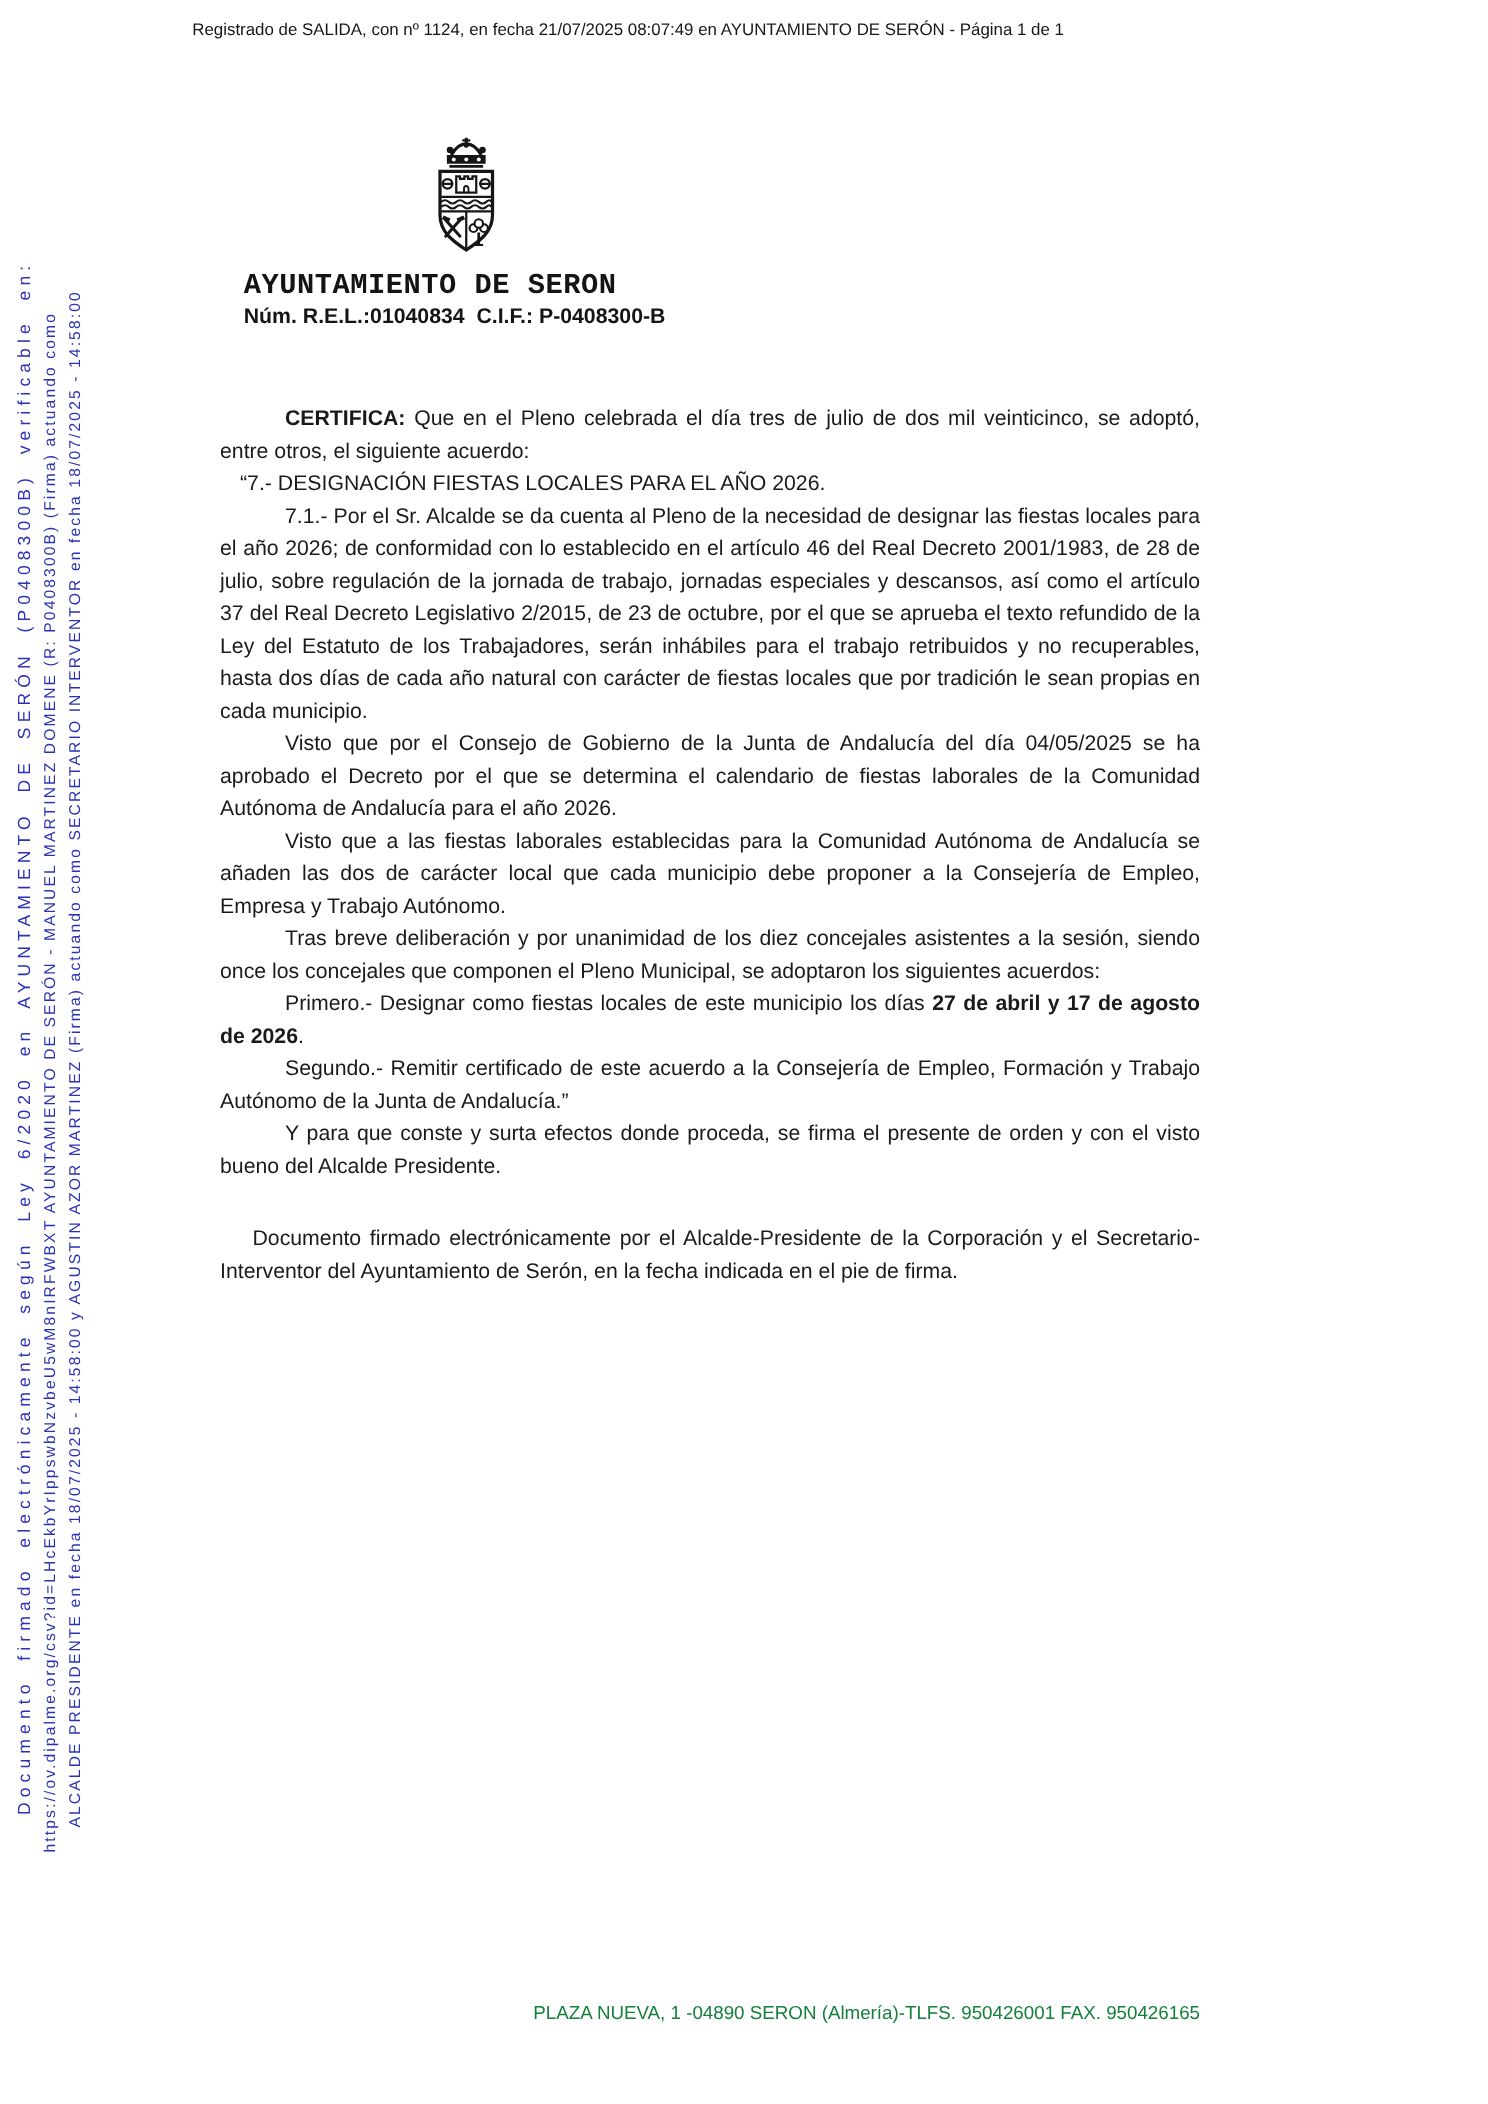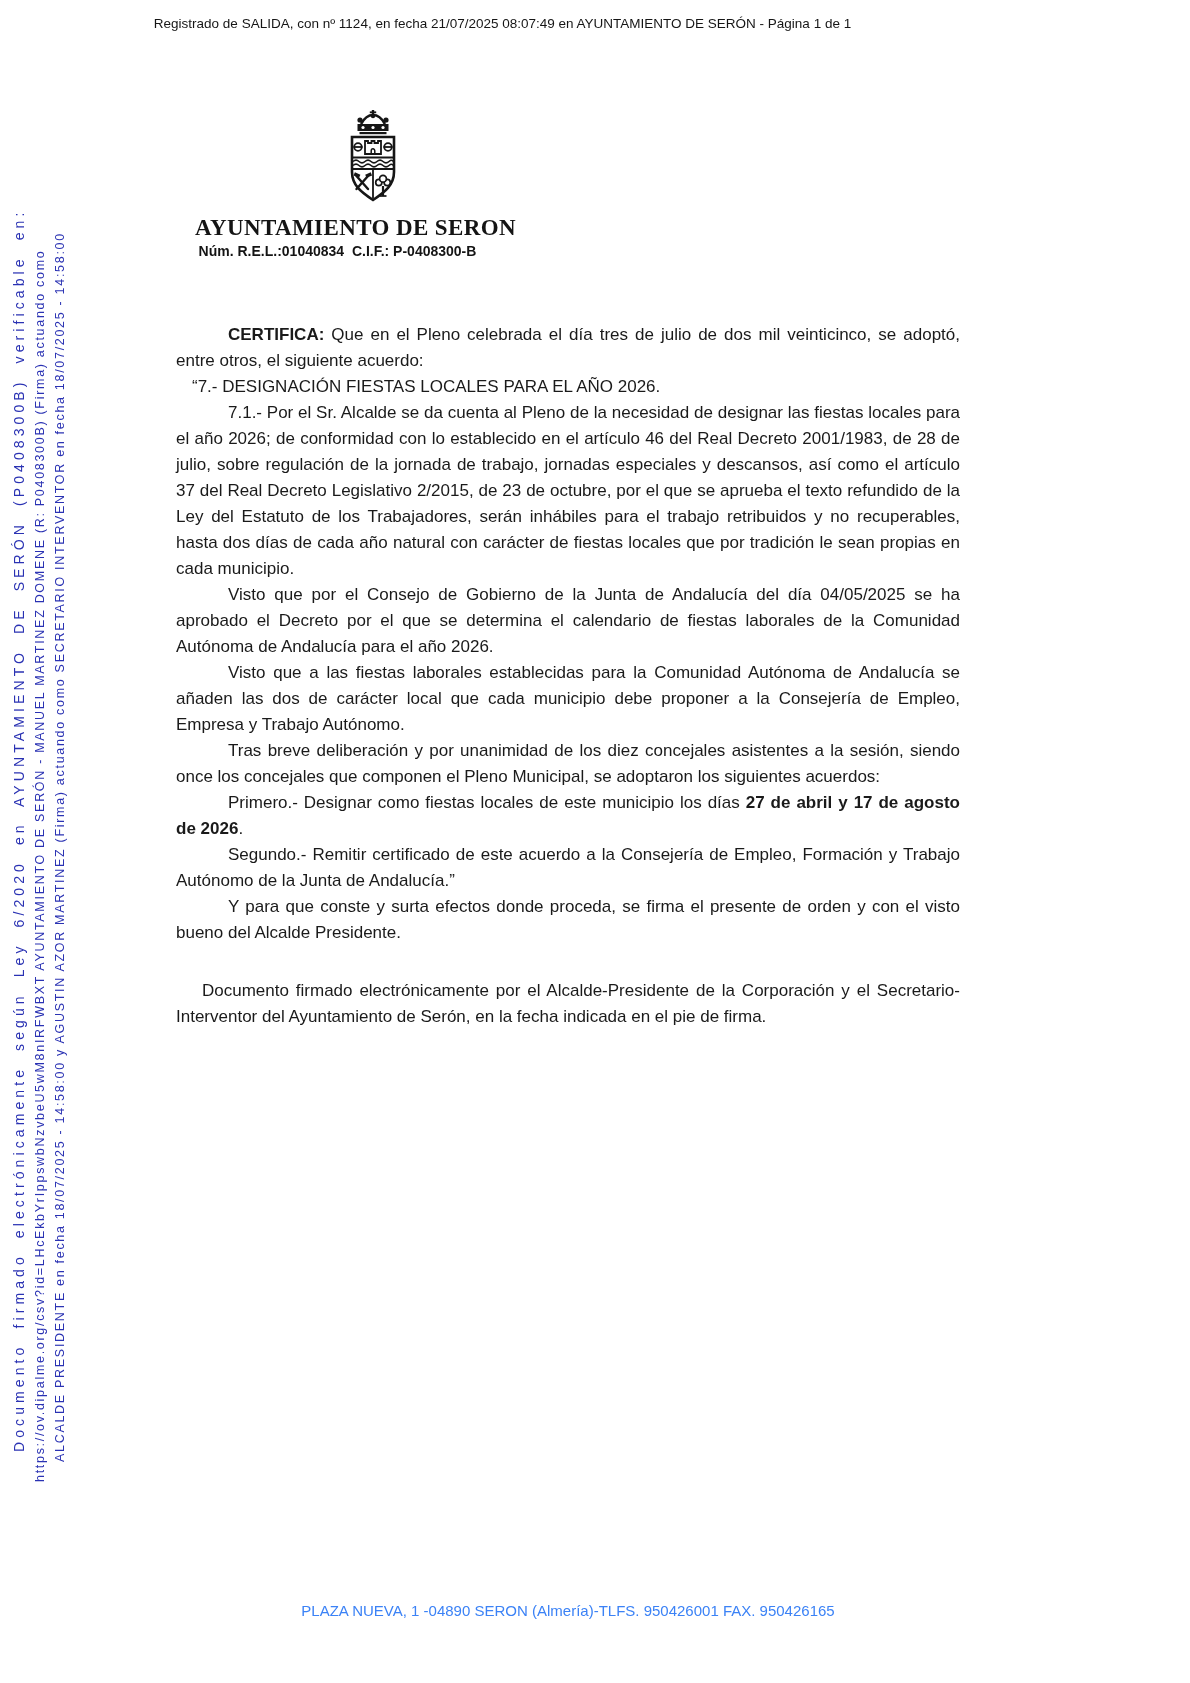--- a/index.html
+++ b/index.html
@@ -23,44 +23,44 @@
     white-space:nowrap;line-height:1.05;
   }
   .sb1{left:12px;top:1452px;font-size:14px;letter-spacing:4.1px;word-spacing:7px;}
   .sb2{left:34px;top:1482px;font-size:12.5px;letter-spacing:1.7px;}
   .sb3{left:54px;top:1462px;font-size:12.5px;letter-spacing:1.7px;}
 
   
   .org-block{position:absolute;top:110px;left:195px;width:285px;}
   .emblem{display:block;margin-left:148px;width:60px;height:102px;}
   .org-name{
-    font-family:Liberation Serif, serif;font-weight:700;font-size:23px;
+    font-family:Liberation Mono, monospace;font-weight:700;font-size:23px;
     letter-spacing:.4px;margin-top:3px;text-align:center;white-space:nowrap;color:#141414;
   }
   .org-reg{
-    font-weight:700;font-size:14px;text-align:center;white-space:pre;
+    font-weight:700;font-size:17px;text-align:center;white-space:pre;
     margin-top:2px;color:#141414;
   }
 
   
   .doc-body{
     position:absolute;top:322px;left:176px;width:784px;
     font-size:17px;line-height:26px;text-align:justify;color:#1a1a1a;
   }
   .para{margin:0;}
   .para.indent{text-indent:52px;}
   .para.flush{text-indent:0;margin-left:16px;}
   .para.small-indent{text-indent:26px;}
   .para.gap{margin-top:32px;}
   .b{font-weight:700;}
 
   
   .doc-footer{
-    position:absolute;top:1602px;left:176px;width:784px;text-align:center;
-    font-size:15px;color:#3b82f6;white-space:nowrap;
+    position:absolute;top:1602px;left:176px;width:784px;text-align:right;
+    font-size:15px;color:#15803d;white-space:nowrap;
   }
 </style>
 </head>
 <body>
 
 <div class="page">
 
   <div class="reg-header">Registrado de SALIDA, con nº 1124, en fecha 21/07/2025 08:07:49 en AYUNTAMIENTO DE SERÓN - Página 1 de 1</div>
 
   <aside class="sidebar">

